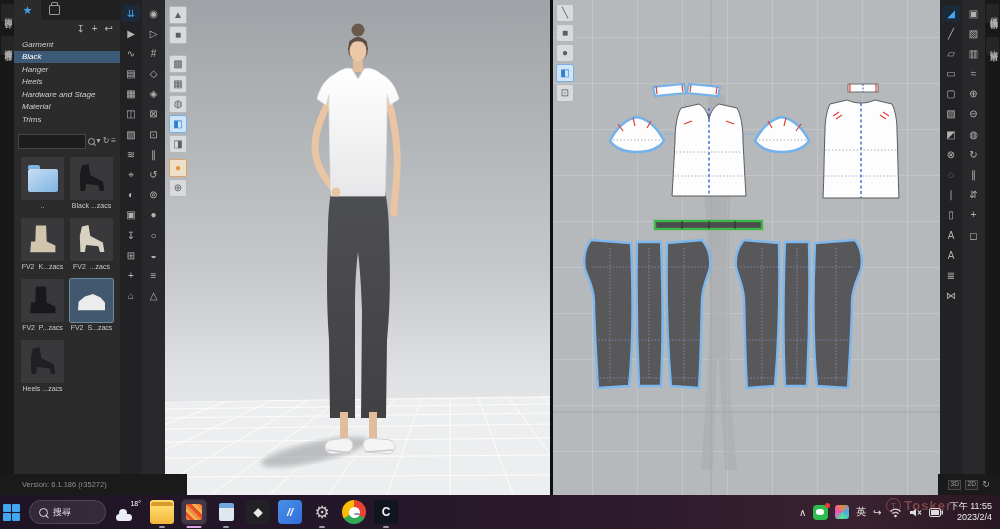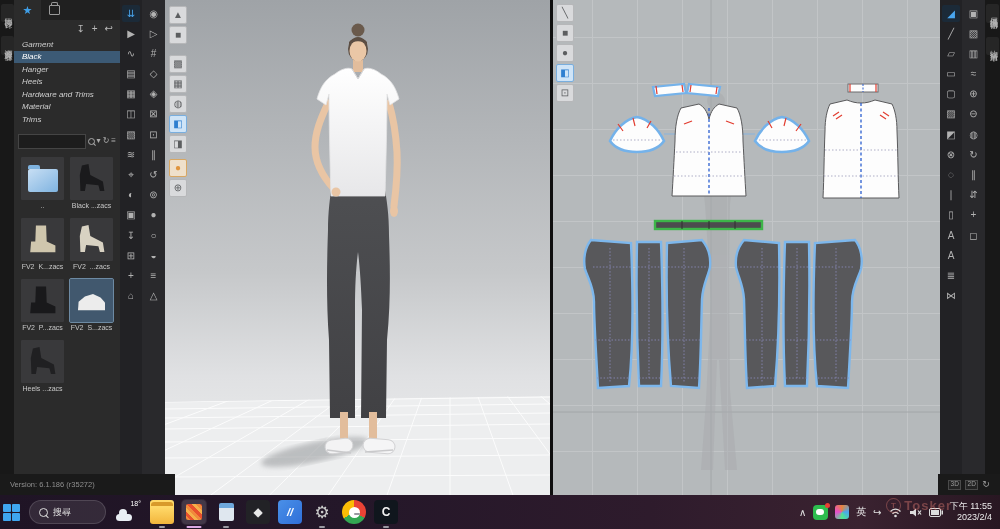--- a/index.html
+++ b/index.html
@@ -74,21 +74,21 @@
 
   
   .viewport2d{left:553px;top:0;width:387px;height:495px;background:#b5b9bb;
      background-image:linear-gradient(#c2c5c7 1px,transparent 1px),linear-gradient(90deg,#c2c5c7 1px,transparent 1px);
      background-size:45px 46px;background-position:-6px -9px;}
   .f2d{left:3px;top:4px;}
   .divider{left:550px;top:0;width:3px;height:495px;background:#0f0f0f;}
 
   
   .status-left{left:0;top:474px;width:165px;height:21px;background:#1a1a1a;display:flex;align-items:center;
-     padding-left:10px;color:#8f8f8f;font-size:7.5px;}
+     padding-left:22px;color:#8f8f8f;font-size:7.5px;}
   .status-right{left:938px;top:474px;width:62px;height:21px;background:#1a1a1a;display:flex;align-items:center;
      justify-content:center;gap:4px;}
   .mini-btn{min-width:13px;height:10px;border:1px solid #4a4a4a;background:#242424;color:#9d9d9d;
      font-size:6.5px;line-height:1;padding:0 1px;cursor:pointer;}
   .mini-ref{color:#9d9d9d;font-size:9px;line-height:1;cursor:pointer;}
 
   
   .taskbar{position:absolute;left:0;top:495px;width:1000px;height:34px;
      background:linear-gradient(90deg,#1f1425,#241729 35%,#2e1b2c 65%,#3a2230 86%,#281722);
      display:flex;align-items:center;gap:9px;padding-left:3px;box-sizing:border-box;}
@@ -169,21 +169,21 @@
     <div class="lib-actions">
         <span class="lib-act">↧</span>
         <span class="lib-act">+</span>
         <span class="lib-act">↩</span>
       </div>
     <div class="lib-cats">
         <div class="lib-cat">Garment</div>
         <div class="lib-cat selected">Black</div>
         <div class="lib-cat">Hanger</div>
         <div class="lib-cat">Heels</div>
-        <div class="lib-cat">Hardware and Trims</div>
+        <div class="lib-cat">Hardware and Stage</div>
         <div class="lib-cat">Material</div>
         <div class="lib-cat">Trims</div>
       </div>
     <div class="lib-search">
       <input value="" style="">
       <span class="mag"></span>
       <span class="s-ico">▾</span>
       <span class="s-ico">↻</span>
       <span class="s-ico">≡</span>
     </div>

